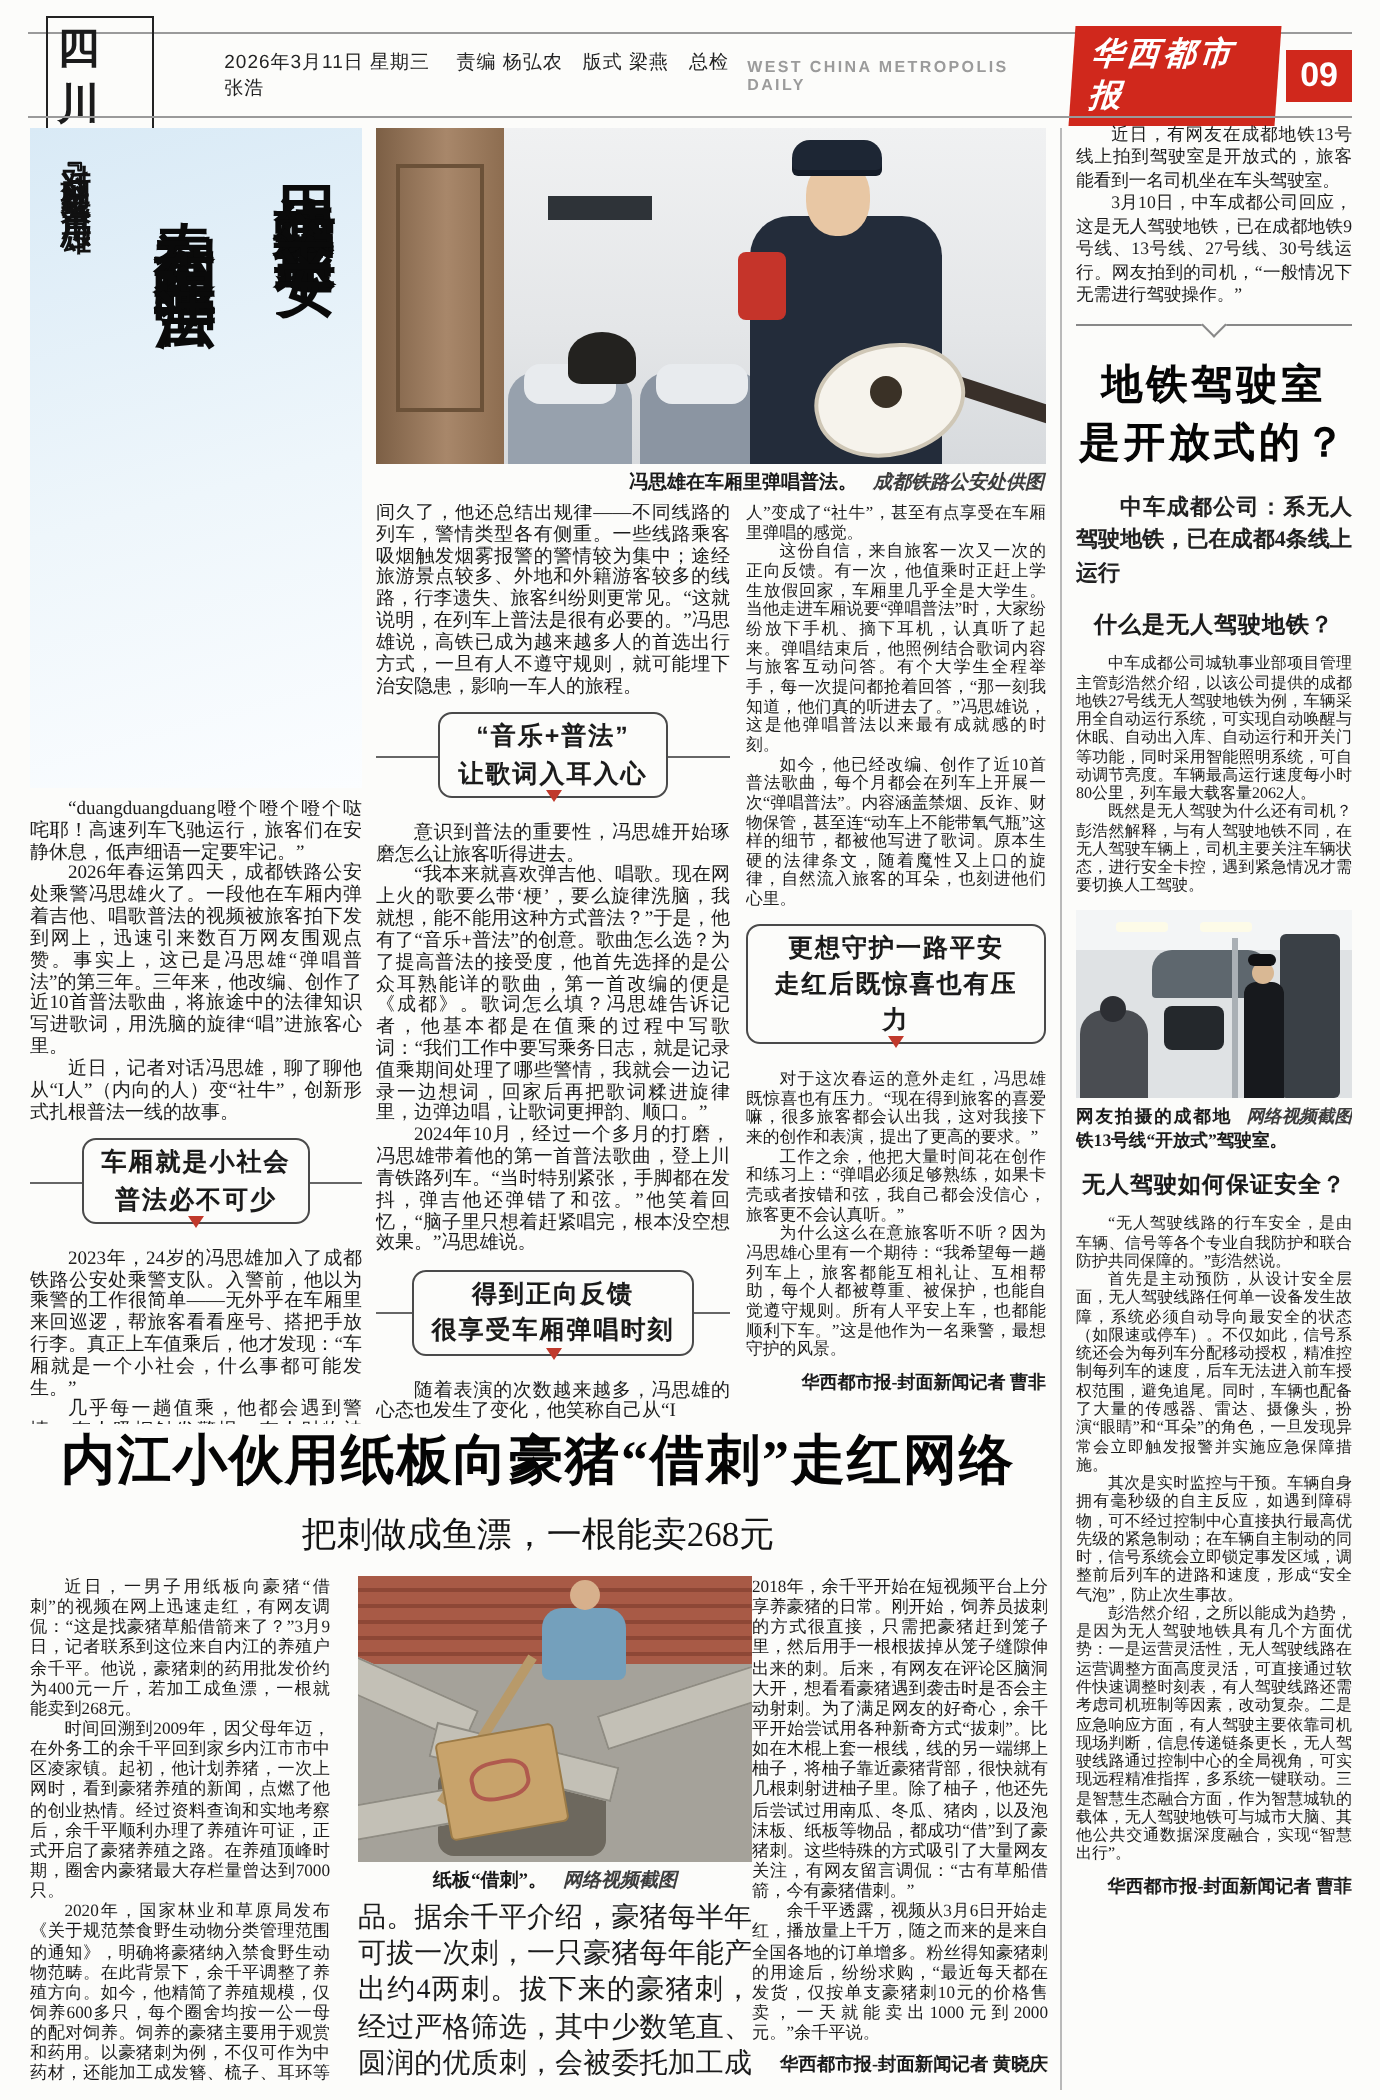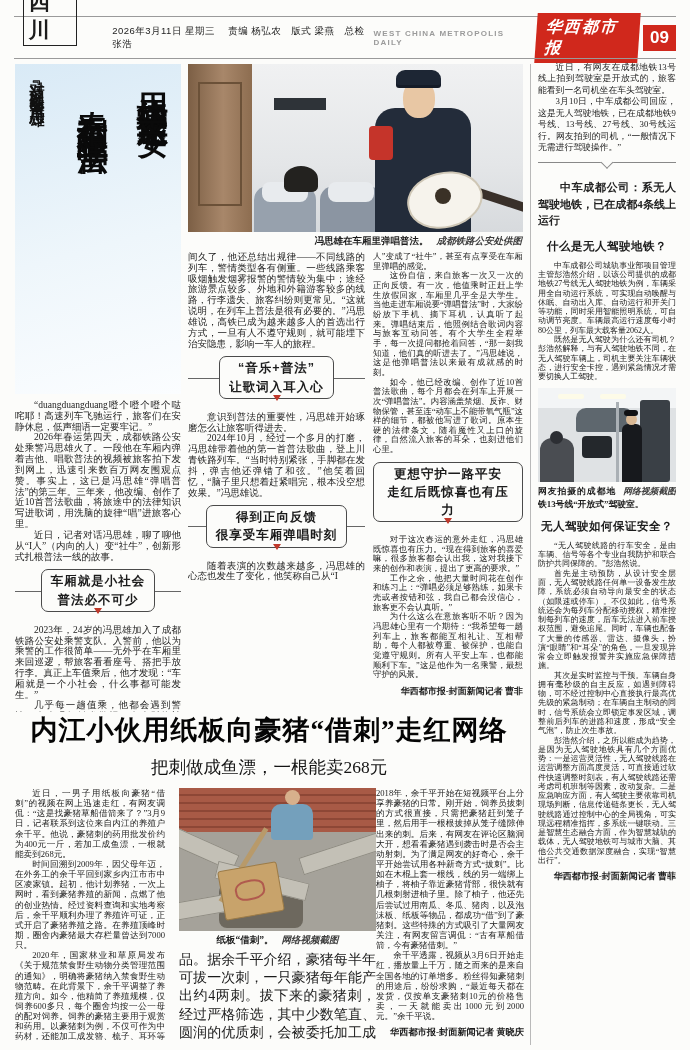--- a/index.html
+++ b/index.html
@@ -1,21 +1,21 @@
 <!DOCTYPE html>
 <html><head>
 <meta charset="utf-8">
 <style>
   html,body{margin:0;padding:0;background:#e9e9e9;}
   .page{position:relative;width:690px;height:1050px;margin:0 auto;background:#fcfcfa;overflow:hidden;
         font-family:"Liberation Serif","DejaVu Serif",serif;color:#1b1b1b;}
   .hrule{position:absolute;left:14px;right:14px;border-top:1px solid #9a9a9a;}
   
   .hdr{position:absolute;left:14px;right:14px;top:21px;height:34px;display:flex;align-items:center;}
-  .secwrap{display:flex;align-items:flex-end;height:16px;}
+  .secwrap{display:flex;align-items:center;height:16px;}
   .dbar{width:4px;border-left:1px solid #555;border-right:1px solid #555;}
   .secbox{border:1.5px solid #222;margin:0 3px;padding:1px 5px;font-size:21px;font-weight:bold;
           letter-spacing:2px;display:flex;align-items:center;}
   .dateline{margin-left:26px;font-size:9.5px;color:#222;font-family:"Liberation Sans",sans-serif;letter-spacing:.5px;}
   .hsp{flex:1;}
   .masten{font-size:8px;color:#9b9b9b;font-weight:bold;font-family:"Liberation Sans",sans-serif;
           letter-spacing:1.2px;margin-right:7px;}
   .mastcn{background:#d0281c;color:#fff;font-size:16px;font-weight:900;font-style:italic;
           padding:4px 9px;letter-spacing:2px;transform:skewX(-4deg);}
   .pagenum{background:#d0281c;color:#fff;font-size:17px;font-weight:bold;padding:3px 7px;margin-left:4px;
@@ -206,20 +206,21 @@
     <p class="ni">间久了，他还总结出规律——不同线路的列车，警情类型各有侧重。一些线路乘客吸烟触发烟雾报警的警情较为集中；途经旅游景点较多、外地和外籍游客较多的线路，行李遗失、旅客纠纷则更常见。“这就说明，在列车上普法是很有必要的。”冯思雄说，高铁已成为越来越多人的首选出行方式，一旦有人不遵守规则，就可能埋下治安隐患，影响一车人的旅程。</p>
     <div class="sechead">
       <div class="sline"></div>
       <div class="box">
         <div>“音乐+普法”</div>
         <div>让歌词入耳入心</div>
         <div class="tri"></div>
       </div>
     </div>
     <p>意识到普法的重要性，冯思雄开始琢磨怎么让旅客听得进去。</p>
+    <p>“我本来就喜欢弹吉他、唱歌。现在网上火的歌要么带‘梗’，要么旋律洗脑，我就想，能不能用这种方式普法？”于是，他有了“音乐+普法”的创意。歌曲怎么选？为了提高普法的接受度，他首先选择的是公众耳熟能详的歌曲，第一首改编的便是《成都》。歌词怎么填？冯思雄告诉记者，他基本都是在值乘的过程中写歌词：“我们工作中要写乘务日志，就是记录值乘期间处理了哪些警情，我就会一边记录一边想词，回家后再把歌词糅进旋律里，边弹边唱，让歌词更押韵、顺口。”</p>
     <p>2024年10月，经过一个多月的打磨，冯思雄带着他的第一首普法歌曲，登上川青铁路列车。“当时特别紧张，手脚都在发抖，弹吉他还弹错了和弦。”他笑着回忆，“脑子里只想着赶紧唱完，根本没空想效果。”冯思雄说。</p>
     <div class="sechead">
       <div class="sline"></div>
       <div class="box">
         <div>得到正向反馈</div>
         <div>很享受车厢弹唱时刻</div>
         <div class="tri"></div>
       </div>
     </div>
     <p>随着表演的次数越来越多，冯思雄的心态也发生了变化，他笑称自己从“I</p>
@@ -242,20 +243,24 @@
     <p>为什么这么在意旅客听不听？因为冯思雄心里有一个期待：“我希望每一趟列车上，旅客都能互相礼让、互相帮助，每个人都被尊重、被保护，也能自觉遵守规则。所有人平安上车，也都能顺利下车。”这是他作为一名乘警，最想守护的风景。</p>
     <div class="byline">华西都市报-封面新闻记者 曹非</div>
   </div>
 
   <div class="vdiv"></div>
   <div class="a2">
     <div class="lead bubble">
       <p>近日，有网友在成都地铁13号线上拍到驾驶室是开放式的，旅客能看到一名司机坐在车头驾驶室。</p>
       <p>3月10日，中车成都公司回应，这是无人驾驶地铁，已在成都地铁9号线、13号线、27号线、30号线运行。网友拍到的司机，“一般情况下无需进行驾驶操作。”</p>
       <div class="notch"></div>
+    </div>
+    <div class="a2title">
+      <div>地铁驾驶室</div>
+      <div>是开放式的？</div>
     </div>
     <p class="a2dek">中车成都公司：系无人驾驶地铁，已在成都4条线上运行</p>
     <div class="a2sec">什么是无人驾驶地铁？</div>
     <div class="body">
       <p>中车成都公司城轨事业部项目管理主管彭浩然介绍，以该公司提供的成都地铁27号线无人驾驶地铁为例，车辆采用全自动运行系统，可实现自动唤醒与休眠、自动出入库、自动运行和开关门等功能，同时采用智能照明系统，可自动调节亮度。车辆最高运行速度每小时80公里，列车最大载客量2062人。</p>
       <p>既然是无人驾驶为什么还有司机？彭浩然解释，与有人驾驶地铁不同，在无人驾驶车辆上，司机主要关注车辆状态，进行安全卡控，遇到紧急情况才需要切换人工驾驶。</p>
     </div>
     <div class="photo photo2">
       <div class="p2ceil"></div>
       <div class="p2lt l1"></div>

